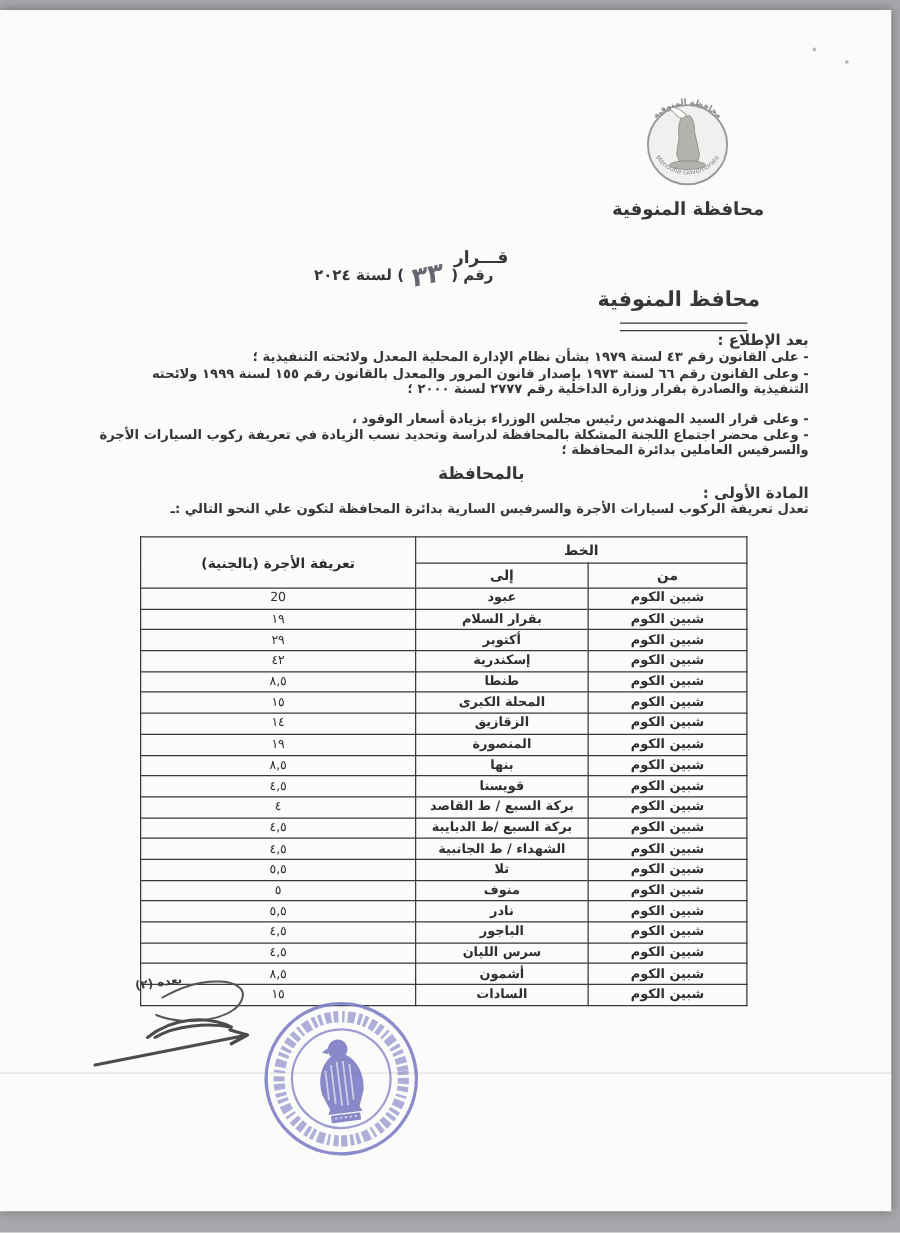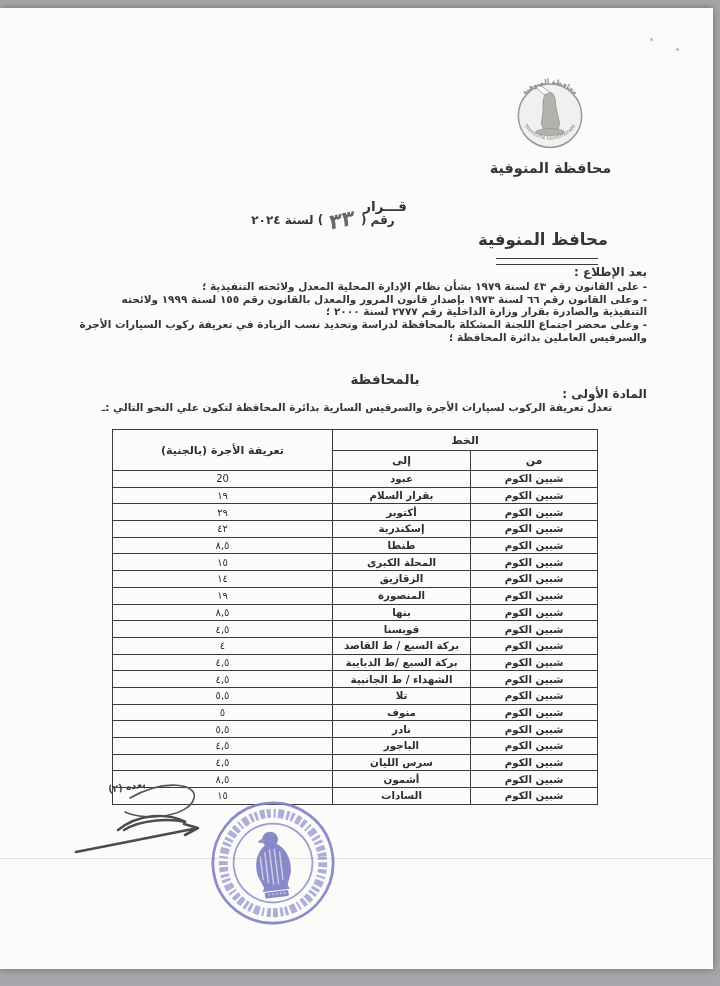--- a/index.html
+++ b/index.html
@@ -34,21 +34,21 @@
   .issuer-underline{
     left:496px;top:250px;width:102px;height:5px;
     border-top:1.8px solid #3a3a3e;border-bottom:1.2px solid #3a3a3e;
   }
   .preamble-head{right:66px;top:257px;font-size:12px;text-align:right;}
   .preamble{right:66px;top:272px;width:572px;font-size:10.5px;line-height:12.4px;}
   .pre-item{margin:0 0 .5px 0;}
   .pre-item.gap{margin-top:11px;}
   .decision-word{left:340px;top:363px;width:90px;font-size:13.5px;letter-spacing:1px;}
   .article-head{right:66px;top:379px;font-size:12px;}
-  .article-line1{right:66px;top:393px;width:580px;font-size:10.5px;text-align:center;}
+  .article-line1{right:66px;top:393px;width:580px;font-size:10.5px;}
   .article-line2{right:72px;top:406px;width:580px;font-size:10.5px;}
 
   table.fare{
     position:absolute;left:112px;top:421px;width:485px;
     border-collapse:collapse;direction:rtl;
     font-size:10.5px;color:#2e2e32;
     table-layout:fixed;
   }
   table.fare th,table.fare td{
     border:1px solid #3a3a3e;padding:0;text-align:center;vertical-align:middle;
@@ -106,20 +106,21 @@
       <span>رقم (</span><span class="hand-num">٣٣</span><span>) لسنة ٢٠٢٤</span>
     </div>
 
     <div class="abs rtl b center issuer">محافظ المنوفية</div>
     <div class="abs issuer-underline"></div>
 
     <div class="abs rtl b right preamble-head">بعد الإطلاع :</div>
     <div class="abs rtl b right preamble">
       <div class="pre-item">- على القانون رقم ٤٣ لسنة ١٩٧٩ بشأن نظام الإدارة المحلية المعدل ولائحته التنفيذية ؛</div>
       <div class="pre-item">- وعلى القانون رقم ٦٦ لسنة ١٩٧٣ بإصدار قانون المرور والمعدل بالقانون رقم ١٥٥ لسنة ١٩٩٩ ولائحته التنفيذية والصادرة بقرار وزارة الداخلية رقم ٢٧٧٧ لسنة ٢٠٠٠ ؛</div>
+      <div class="pre-item gap">- وعلى قرار السيد المهندس رئيس مجلس الوزراء بزيادة أسعار الوقود ،</div>
       <div class="pre-item">- وعلى محضر اجتماع اللجنة المشكلة بالمحافظة لدراسة وتحديد نسب الزيادة في تعريفة ركوب السيارات الأجرة والسرفيس العاملين بدائرة المحافظة ؛</div>
     </div>
 
     <div class="abs rtl b center decision-word">بالمحافظة</div>
 
     <div class="abs rtl b right article-head">المادة الأولى :</div>
     <div class="abs rtl b right article-line1">تعدل تعريفة الركوب لسيارات الأجرة والسرفيس السارية بدائرة المحافظة لتكون علي النحو التالي :ـ</div>
 
     <table class="fare">
       <colgroup>

